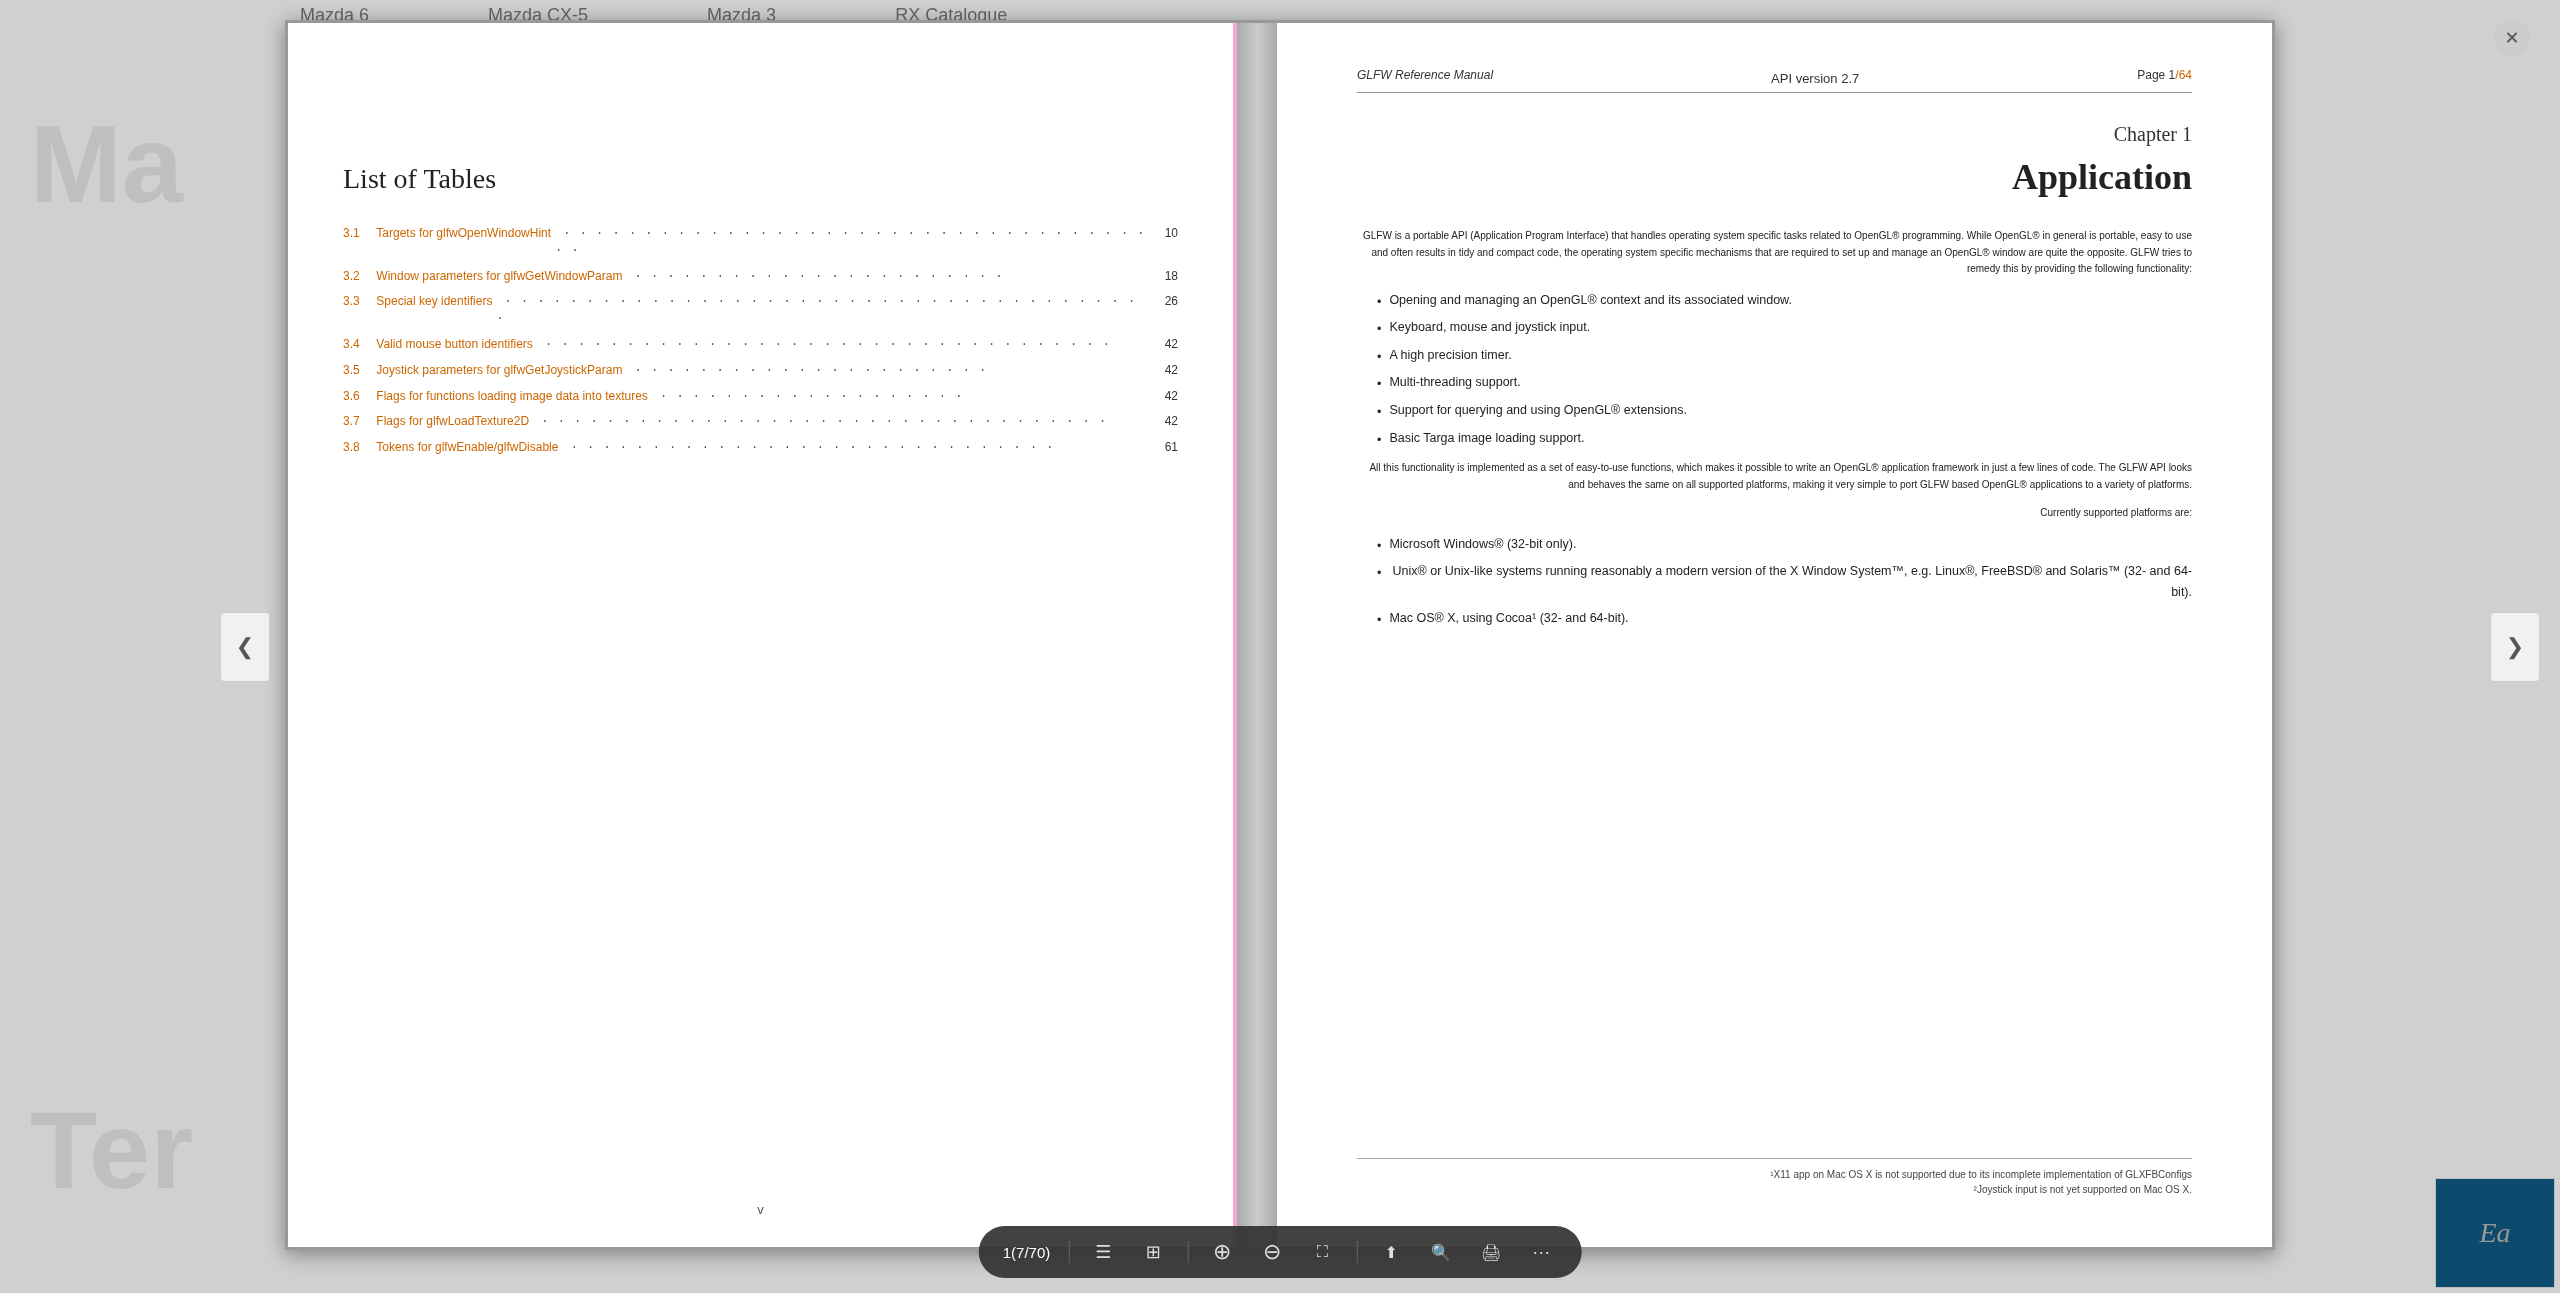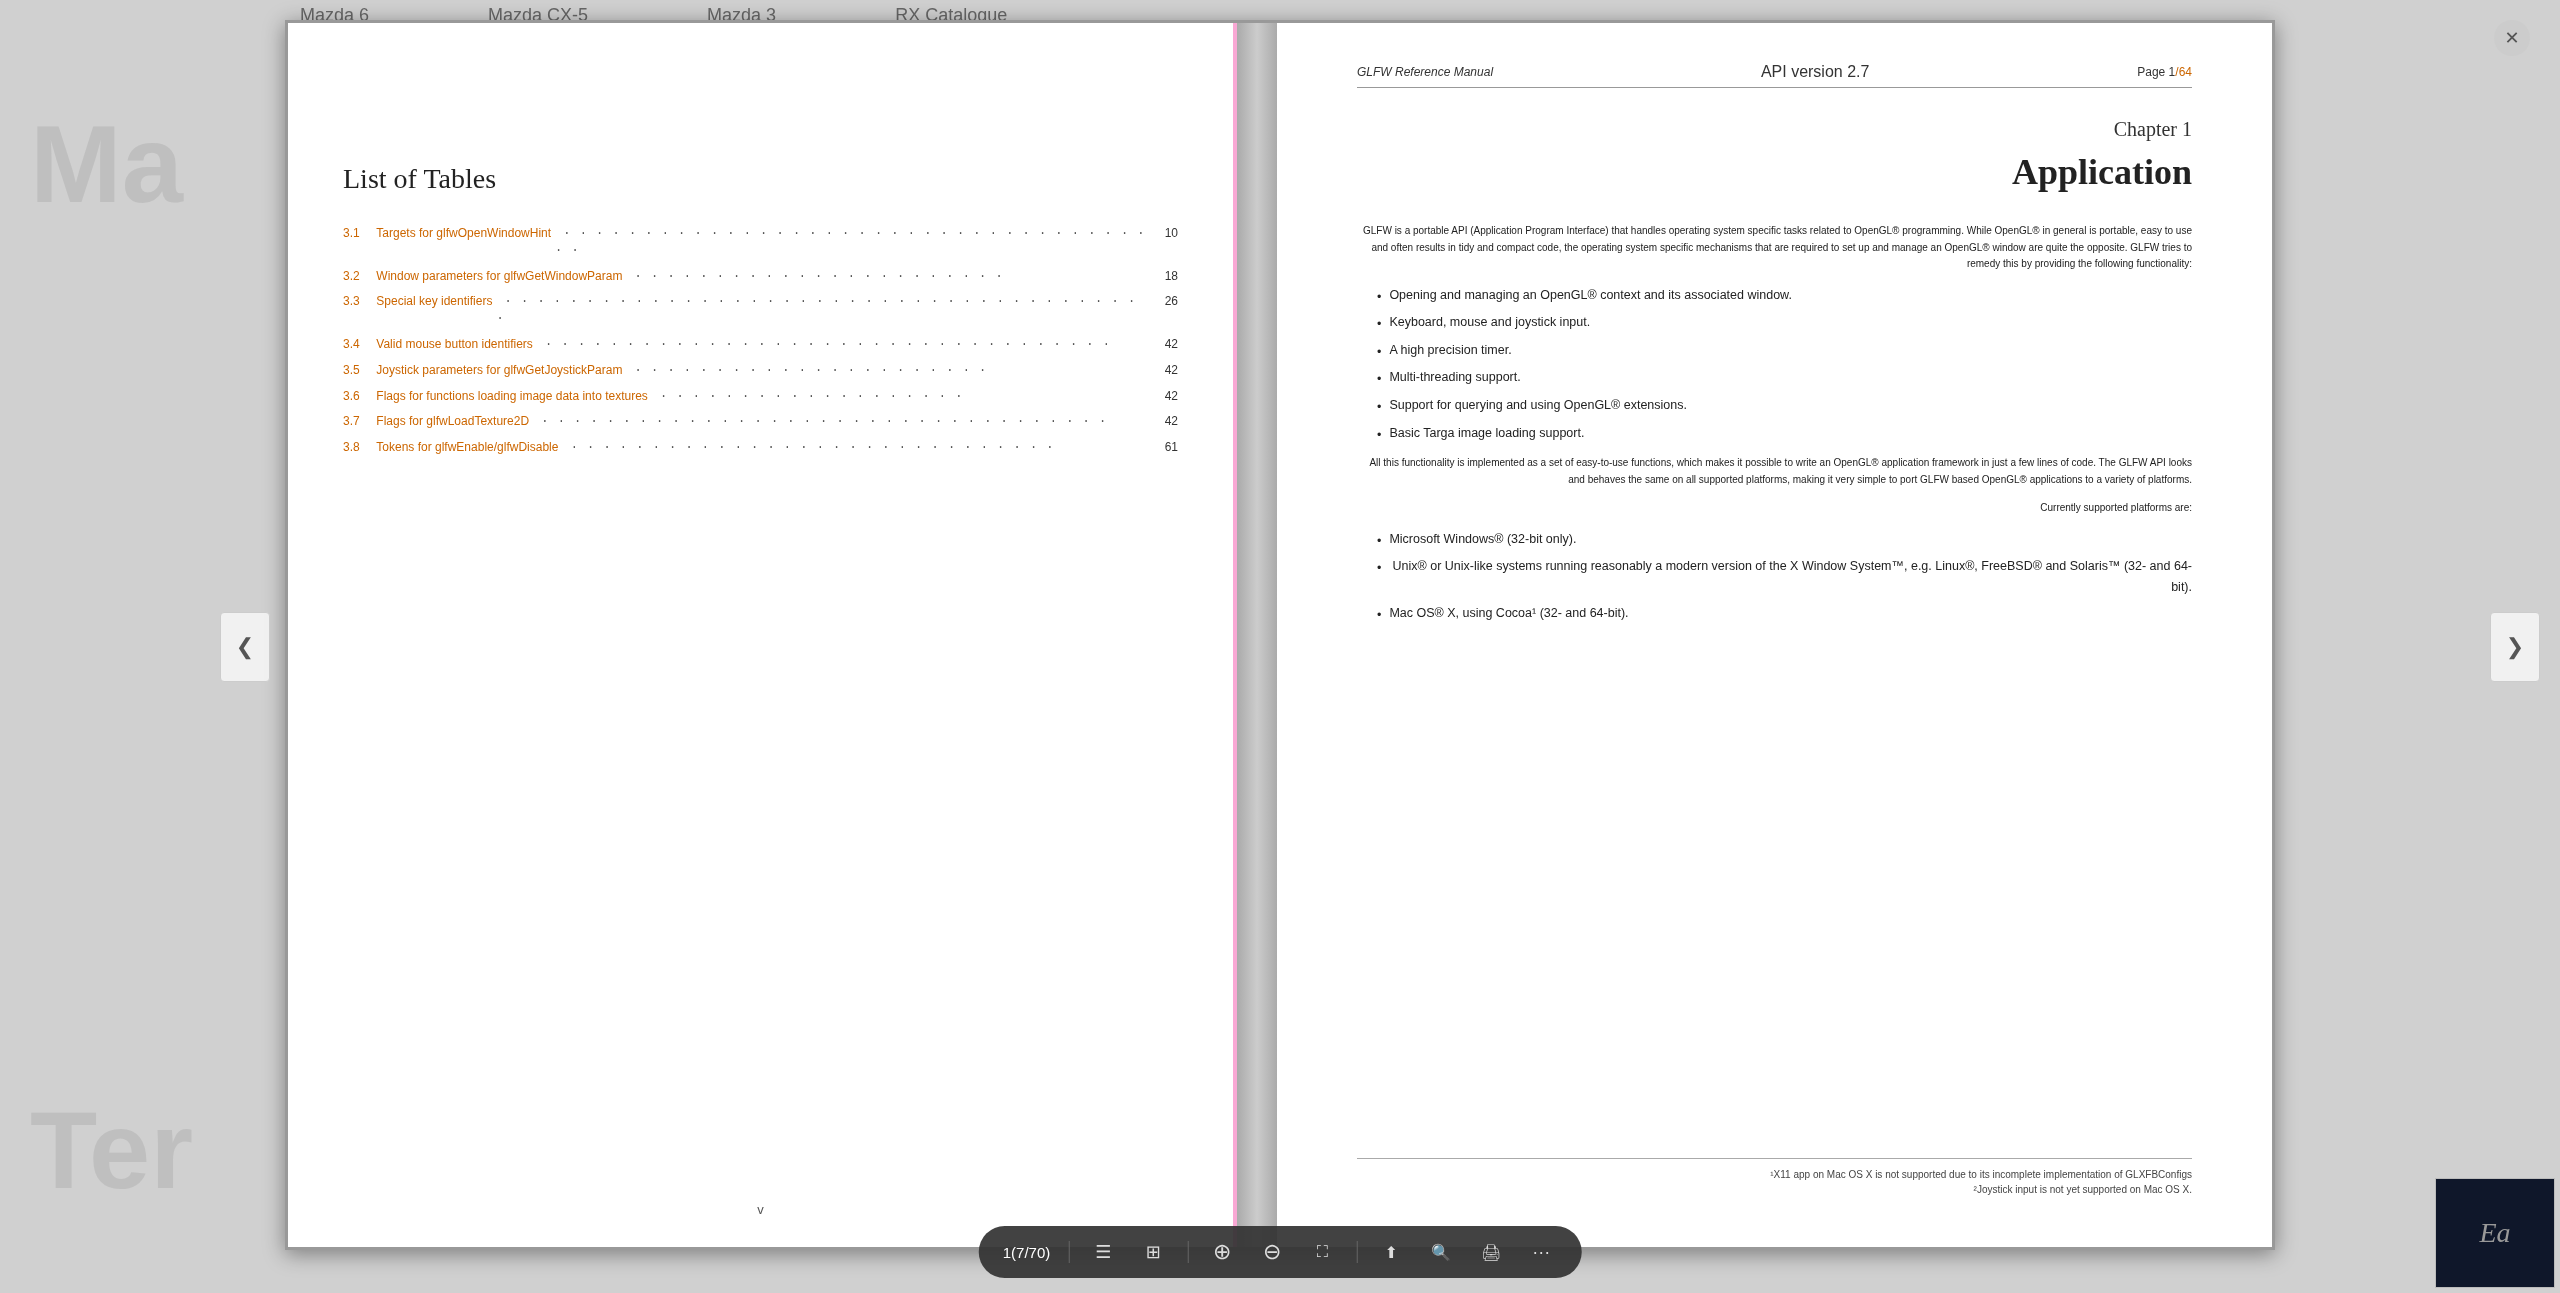--- a/index.html
+++ b/index.html
@@ -155,22 +155,23 @@
       border-bottom: 1px solid #999;
       padding-bottom: 6px;
       margin-bottom: 30px;
     }
     .page-header-title {
       font-size: 12px;
       font-style: italic;
       color: #333;
     }
     .page-header-version {
-      font-size: 16px;
-      color: #333;
+      font-size: 13px;
+      color: #333;
+      margin-top: 8px;
     }
     .page-header-pagenum {
       font-size: 12px;
       color: #333;
     }
     .page-header-pagenum span {
       color: #cc6600;
     }
 
     .chapter-label {
@@ -299,21 +300,21 @@
       pointer-events: none;
     }
 
     
     .bottom-right-thumb {
       position: absolute;
       bottom: 5px;
       right: 5px;
       width: 120px;
       height: 110px;
-      background: #0f172a;
+      background: #0c4a6e;
       border: 1px solid #bbb;
       display: flex;
       align-items: center;
       justify-content: center;
     }
     .thumb-text {
       font-size: 28px;
       color: #999;
       font-style: italic;
       font-family: serif;

